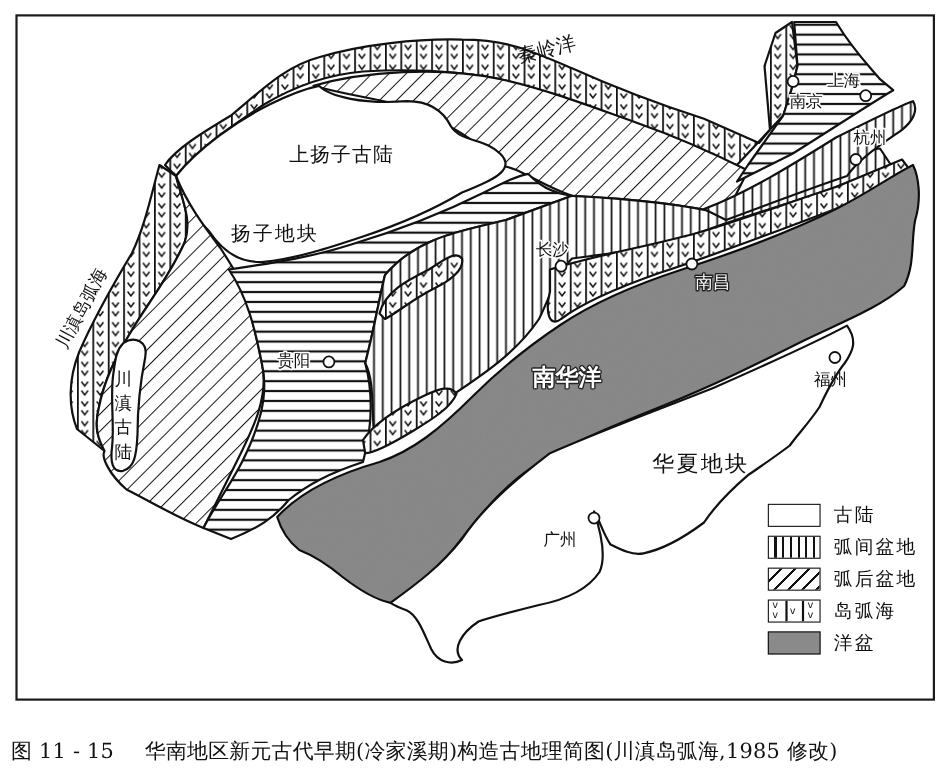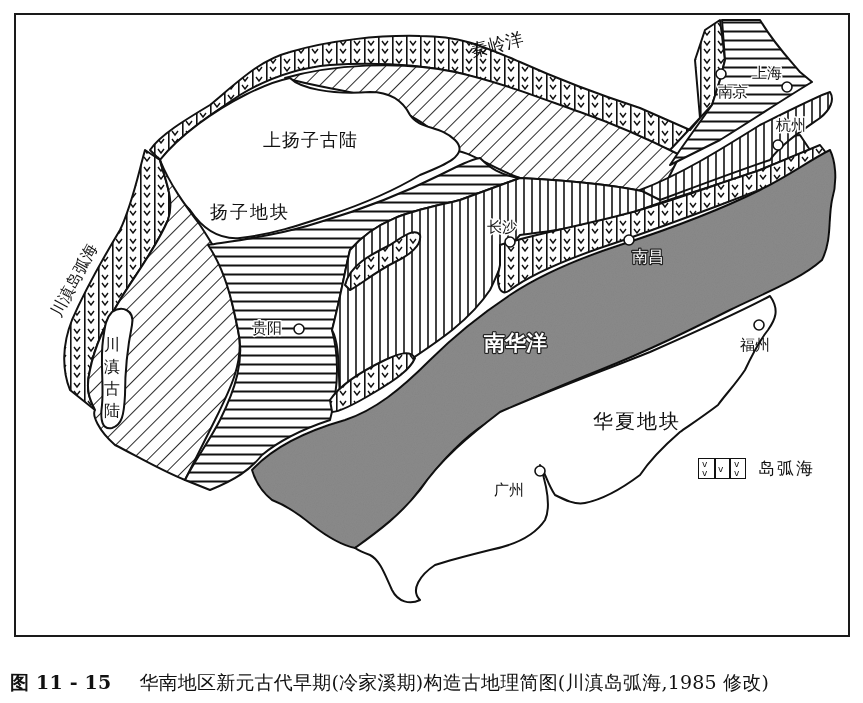--- a/index.html
+++ b/index.html
@@ -4,21 +4,21 @@
 <style>
   html,body{margin:0;padding:0;background:#fff;}
   body{width:863px;height:703px;position:relative;overflow:hidden;font-family:"DejaVu Sans","Liberation Sans",sans-serif;}
   #map-frame{position:absolute;left:14px;top:13px;width:836px;height:624px;border:2px solid #1a1a1a;box-sizing:border-box;background:#fff;}
   svg#map{position:absolute;left:0;top:0;}
   .lbl{font-family:"DejaVu Sans","Liberation Sans",sans-serif;fill:#111;}
   .lbl-halo{paint-order:stroke;stroke:#fff;stroke-width:3px;stroke-linejoin:round;}
   .lbl-ocean{fill:#fff;paint-order:stroke;stroke:#222;stroke-width:2.5px;stroke-linejoin:round;}
   .region{stroke:#111;stroke-width:2;stroke-linejoin:round;}
   #caption{position:absolute;left:10px;top:670px;width:850px;font-family:"DejaVu Serif","Liberation Serif",serif;font-size:19px;color:#111;white-space:nowrap;letter-spacing:0.2px;}
-  #caption .fig-no{margin-right:28px;font-weight:bold;}
+  #caption .fig-no{margin-right:28px;}
   #legend{position:absolute;left:698px;top:455px;width:140px;}
   .legend-item{display:flex;align-items:center;height:26px;margin-bottom:3px;}
   .legend-swatch{width:48px;height:21px;border:1.5px solid #111;box-sizing:border-box;margin-right:12px;flex:none;}
   .legend-label{font-size:17px;color:#111;letter-spacing:2px;}
   .sw-oldland{background:#fff;}
   .sw-shelf{background:repeating-linear-gradient(to bottom,#fff 0 3px,#111 3px 5px);}
   .sw-intraarc{background:repeating-linear-gradient(to right,#fff 0 5px,#111 5px 7px);}
   .sw-backarc{background:repeating-linear-gradient(135deg,#fff 0 7px,#111 7px 9px);}
   .sw-islandarc{background:#fff;position:relative;overflow:hidden;}
   .sw-islandarc span{position:absolute;top:0;bottom:0;width:1.5px;background:#111;}
@@ -134,28 +134,44 @@
     <text class="lbl" x="740" y="350" font-size="15">福州</text>
   </g>
   <g>
     <circle cx="540" cy="471" r="5" fill="#fff" stroke="#111" stroke-width="1.6"></circle>
     <text class="lbl" x="494" y="495" font-size="15">广州</text>
   </g>
 </svg>
 
 <div id="legend">
   <div class="legend-item">
+    <div class="legend-swatch sw-oldland"></div>
+    <span class="legend-label">古陆</span>
+  </div>
+  <div class="legend-item">
+    <div class="legend-swatch sw-intraarc"></div>
+    <span class="legend-label">弧间盆地</span>
+  </div>
+  <div class="legend-item">
+    <div class="legend-swatch sw-backarc"></div>
+    <span class="legend-label">弧后盆地</span>
+  </div>
+  <div class="legend-item">
     <div class="legend-swatch sw-islandarc">
       <span style="left:15px"></span>
         <span style="left:30px"></span>
       <i style="left:3px;top:1px">v</i>
         <i style="left:3px;top:10px">v</i>
       <i style="left:19px;top:6px">v</i>
       <i style="left:35px;top:1px">v</i>
         <i style="left:35px;top:10px">v</i>
     </div>
     <span class="legend-label">岛弧海</span>
   </div>
+  <div class="legend-item">
+    <div class="legend-swatch sw-ocean"></div>
+    <span class="legend-label">洋盆</span>
+  </div>
 </div>
 
 <div id="caption">
   <span class="fig-no">图 11 - 15</span><span>华南地区新元古代早期(冷家溪期)构造古地理简图(川滇岛弧海,1985 修改)</span>
 </div>
 
 </body></html>

